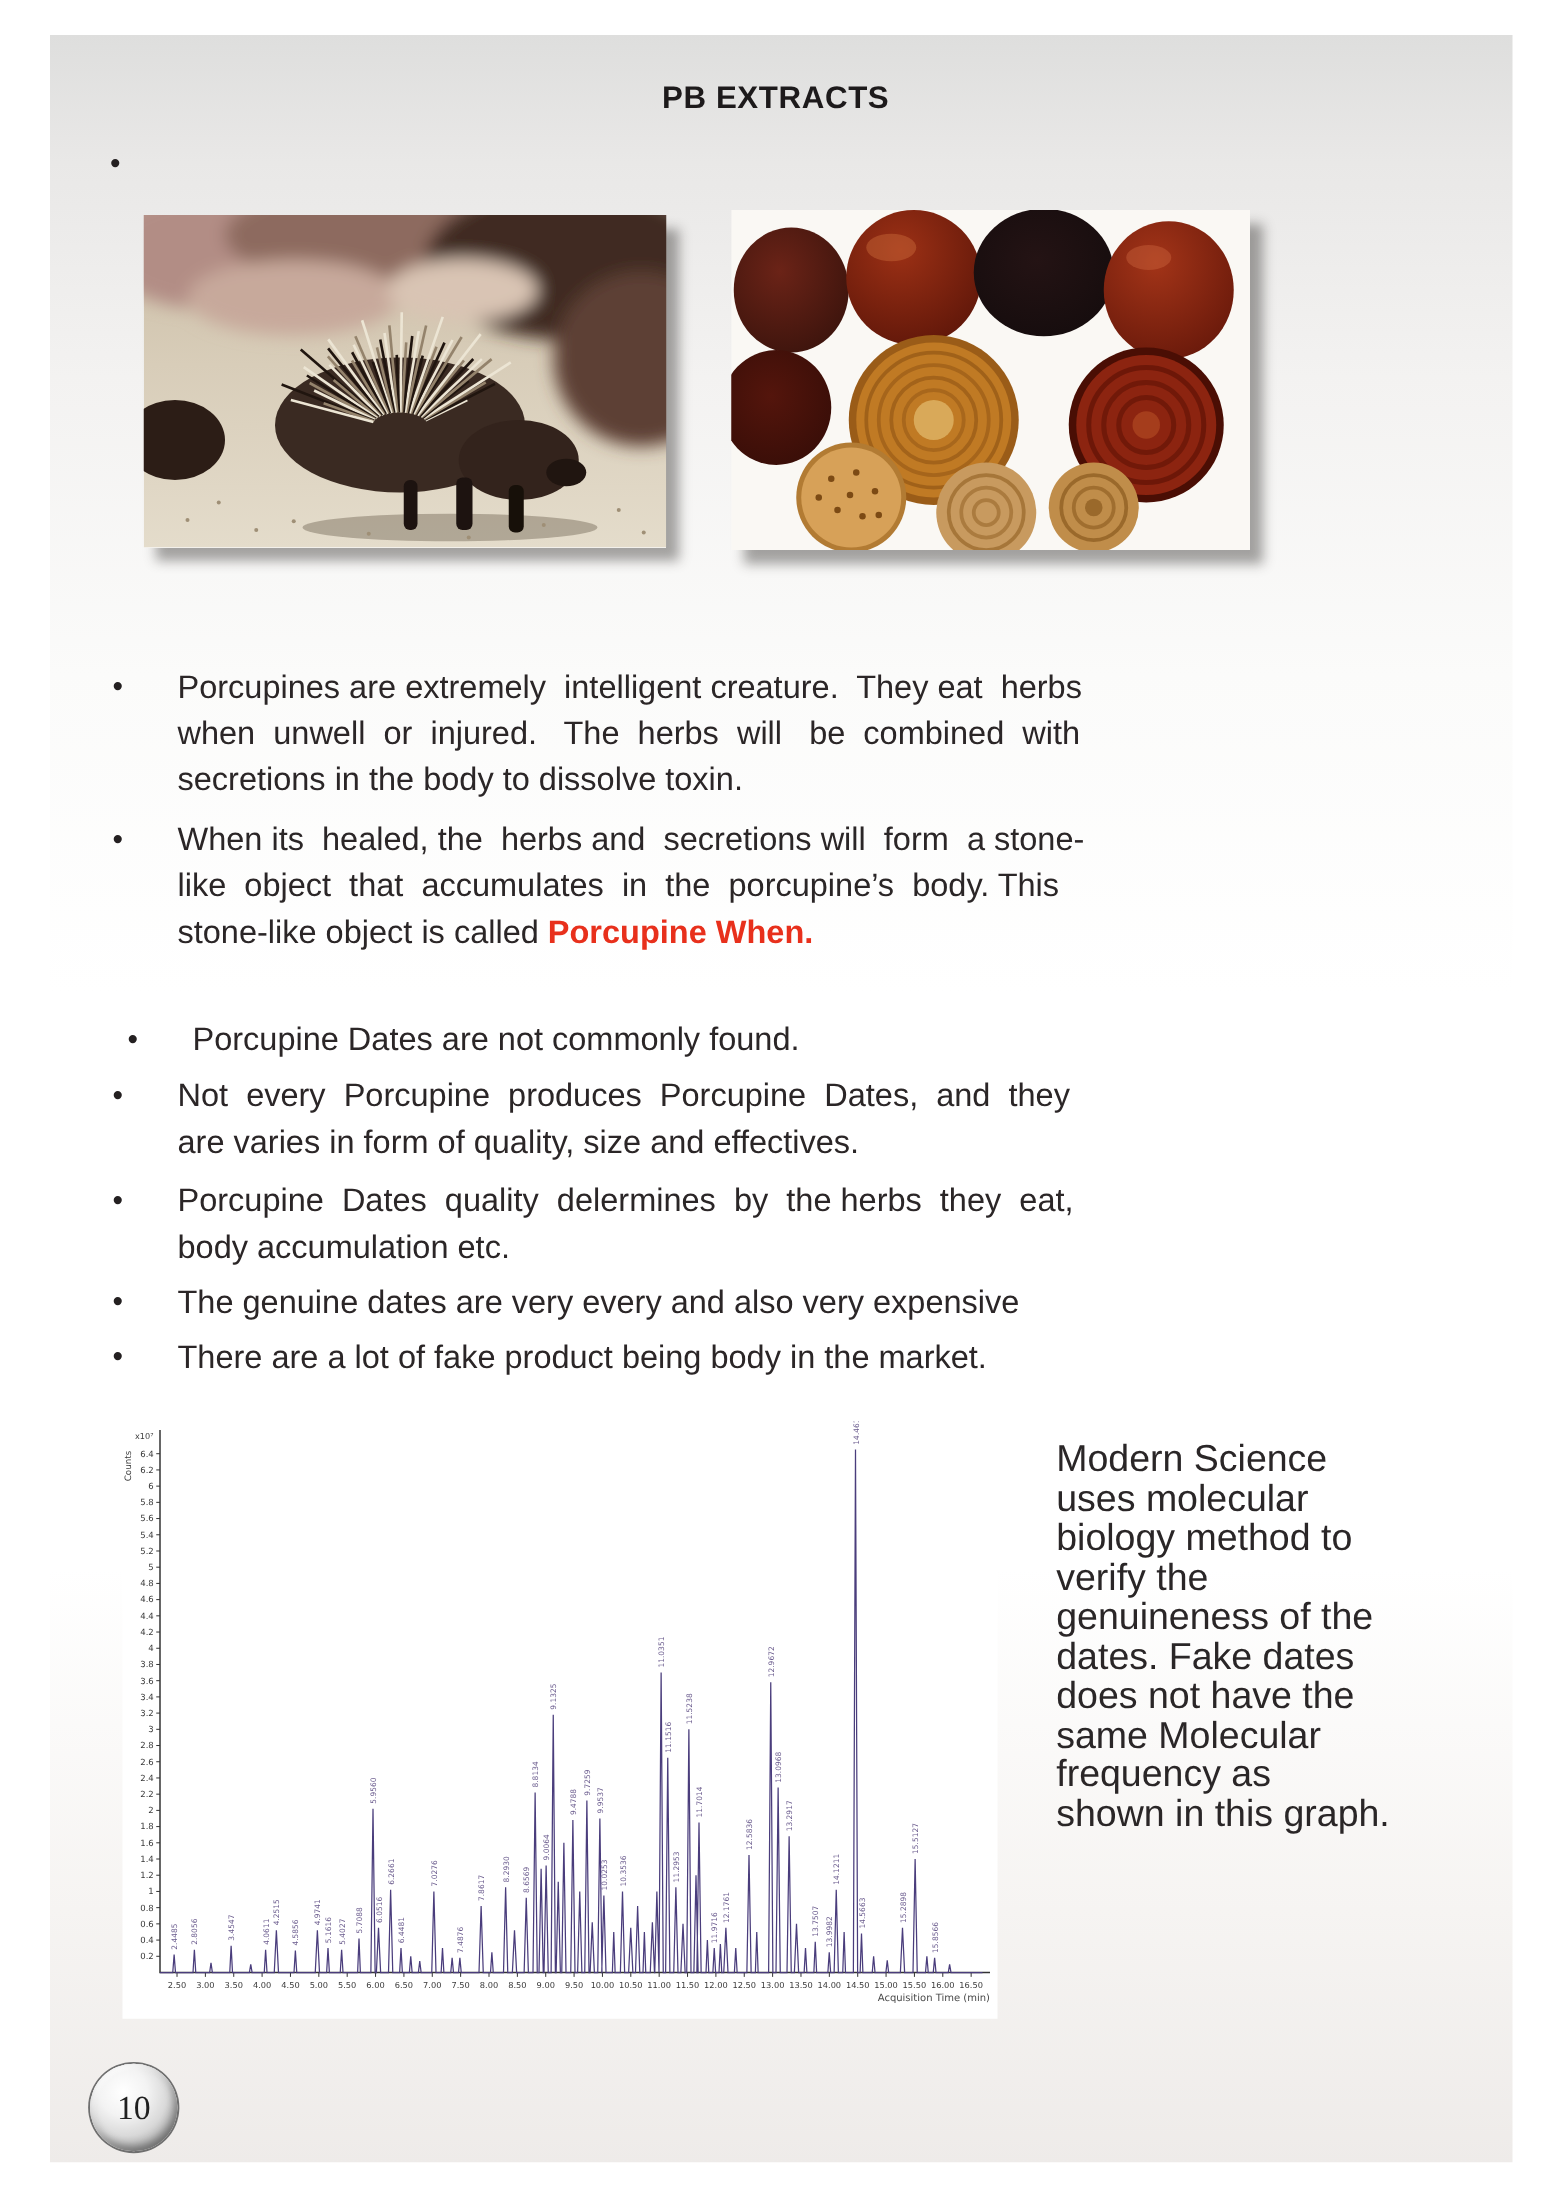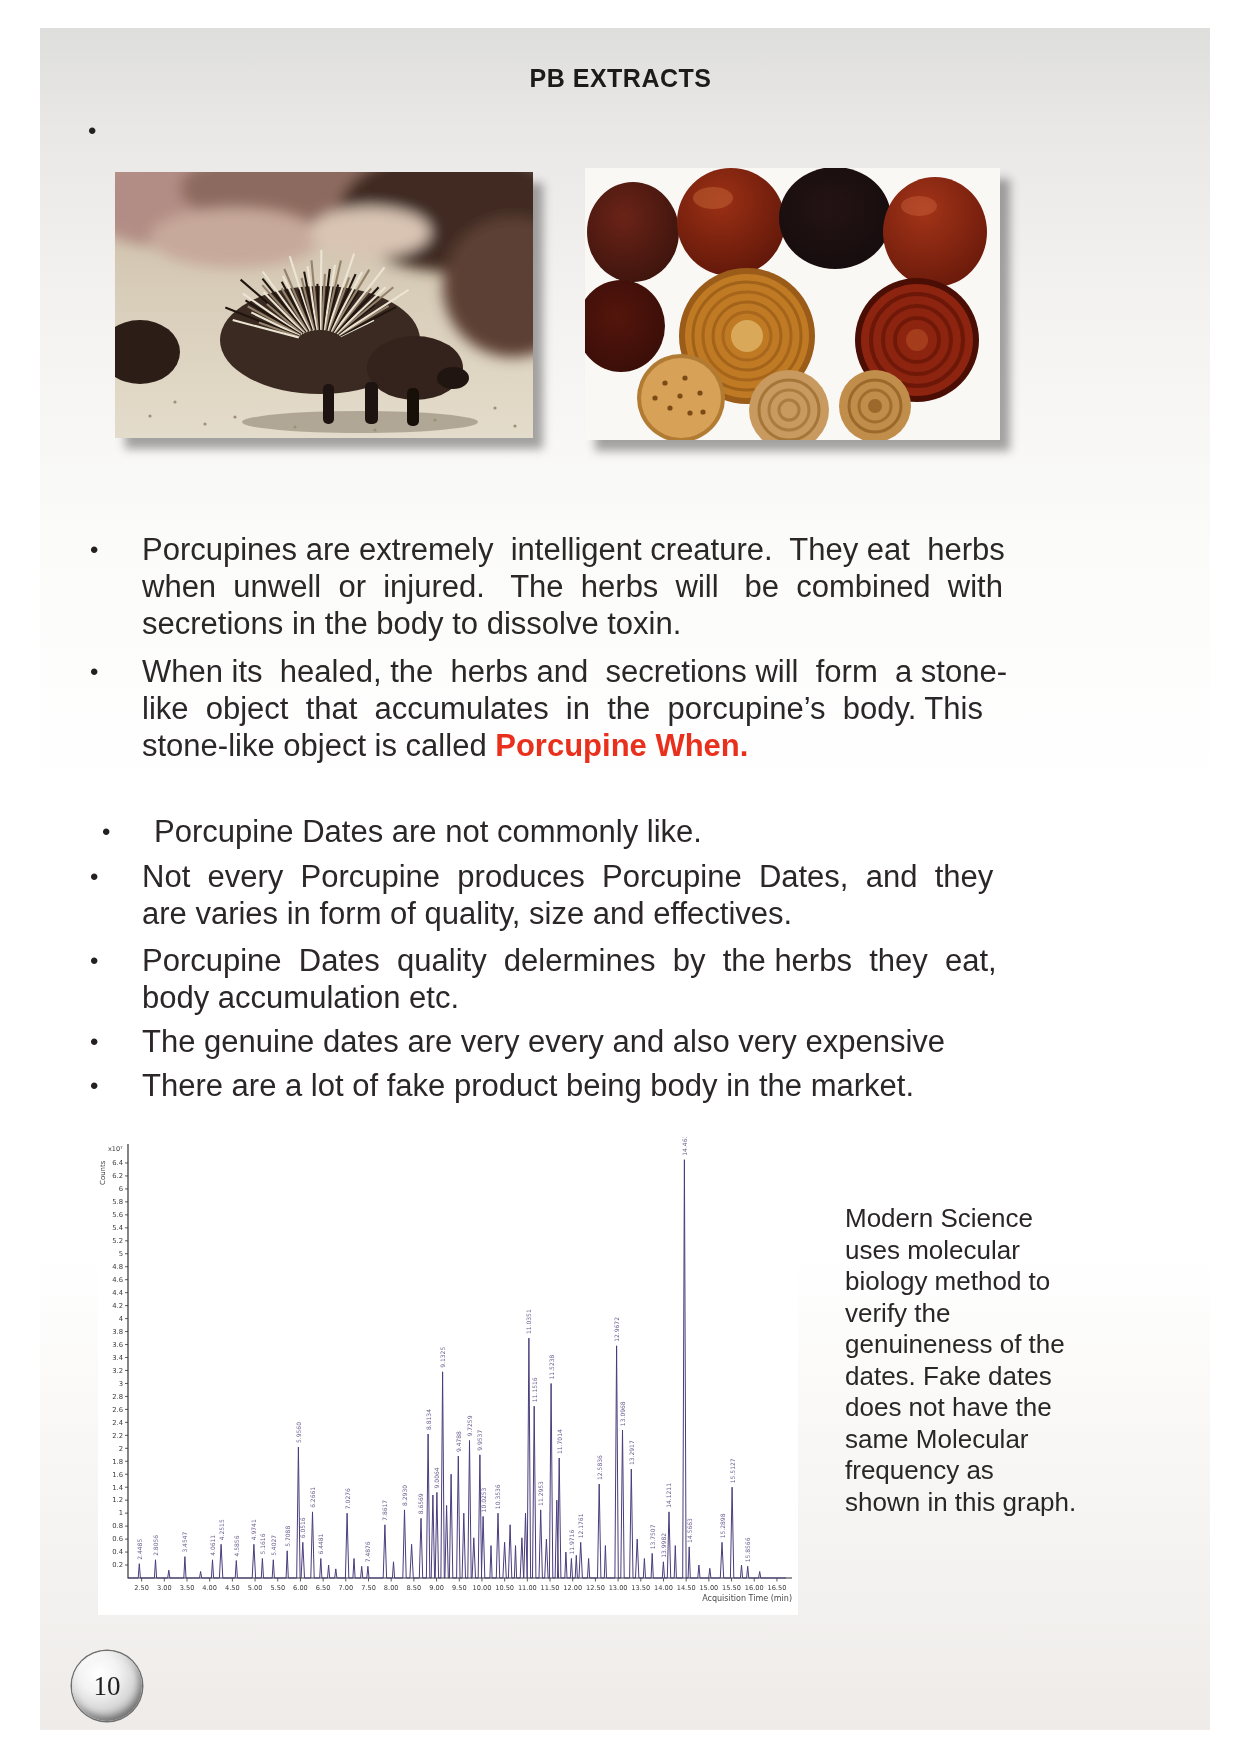--- a/index.html
+++ b/index.html
@@ -5,26 +5,26 @@
   html,body{margin:0;padding:0;background:#ffffff;}
   .page{position:relative;width:1241px;height:1730px;background:#ffffff;overflow:hidden;
         font-family:"Liberation Sans",sans-serif;color:#2b2627;}
   .card{position:absolute;left:40px;top:28px;width:1170px;height:1704px;
         background:linear-gradient(180deg,#dededd 0%,#e9e8e7 6%,#f3f2f1 16%,#fbfbfa 30%,
                    #ffffff 45%,#ffffff 72%,#f6f4f2 88%,#eeebe9 100%);}
   .title{position:absolute;left:0;top:64px;width:1241px;text-align:center;
          font-size:25px;font-weight:bold;color:#1d1a1b;letter-spacing:.5px;}
   .bullet-row{position:absolute;display:flex;align-items:flex-start;}
   .bullet-dot{width:52px;flex:0 0 52px;font-size:24px;line-height:37px;color:#242021;}
-  .bullet-text{font-size:31px;line-height:37px;white-space:pre-wrap;color:#2b2627;max-width:930px;}
+  .bullet-text{font-size:26px;line-height:37px;white-space:pre-wrap;color:#2b2627;max-width:930px;}
   .hl{color:#e8301c;font-weight:bold;}
   .photo{position:absolute;box-shadow:10px 11px 9px rgba(45,42,40,.42);}
   .photo svg{display:block;}
   .graph-box{position:absolute;left:98px;top:1137px;width:700px;height:478px;background:#ffffff;}
-  .side-note{position:absolute;left:845px;top:1203px;width:300px;font-size:26px;line-height:31.5px;
+  .side-note{position:absolute;left:845px;top:1152px;width:300px;font-size:30px;line-height:31.5px;
              white-space:pre-wrap;color:#2a2627;}
   .page-num{position:absolute;left:72px;top:1651px;width:70px;height:70px;border-radius:50%;
             background:radial-gradient(circle at 38% 32%,#ffffff 0%,#f3f3f3 30%,#d9d9d9 55%,#ababab 78%,#787878 100%);
             box-shadow:inset -2px -4px 7px rgba(0,0,0,.38),inset 2px 2px 4px rgba(255,255,255,.9),0 0 0 1.5px #6f6f6f;
             display:flex;align-items:center;justify-content:center;font-family:Liberation Serif, serif;}
   .page-num span{font-size:27px;color:#1f1f1f;}
 </style>
 </head>
 <body>
 
@@ -204,21 +204,21 @@
   </div>
   <div class="bullet-row" style="left:90px;top:653px;">
     <div class="bullet-dot">•</div>
     <div class="bullet-text"><span>When its  healed, the  herbs and  secretions will  form  a stone-
 like  object  that  accumulates  in  the  porcupine’s  body. This
 stone-like object is called </span><span class="hl">Porcupine When.</span></div>
   </div>
 
   <div class="bullet-row" style="left:102px;top:813px;">
     <div class="bullet-dot">•</div>
-    <div class="bullet-text">Porcupine Dates are not commonly like.</div>
+    <div class="bullet-text">Porcupine Dates are not commonly found.</div>
   </div>
   <div class="bullet-row" style="left:90px;top:858px;">
     <div class="bullet-dot">•</div>
     <div class="bullet-text">Not  every  Porcupine  produces  Porcupine  Dates,  and  they
 are varies in form of quality, size and effectives.</div>
   </div>
   <div class="bullet-row" style="left:90px;top:942px;">
     <div class="bullet-dot">•</div>
     <div class="bullet-text">Porcupine  Dates  quality  delermines  by  the herbs  they  eat,
 body accumulation etc.</div>

